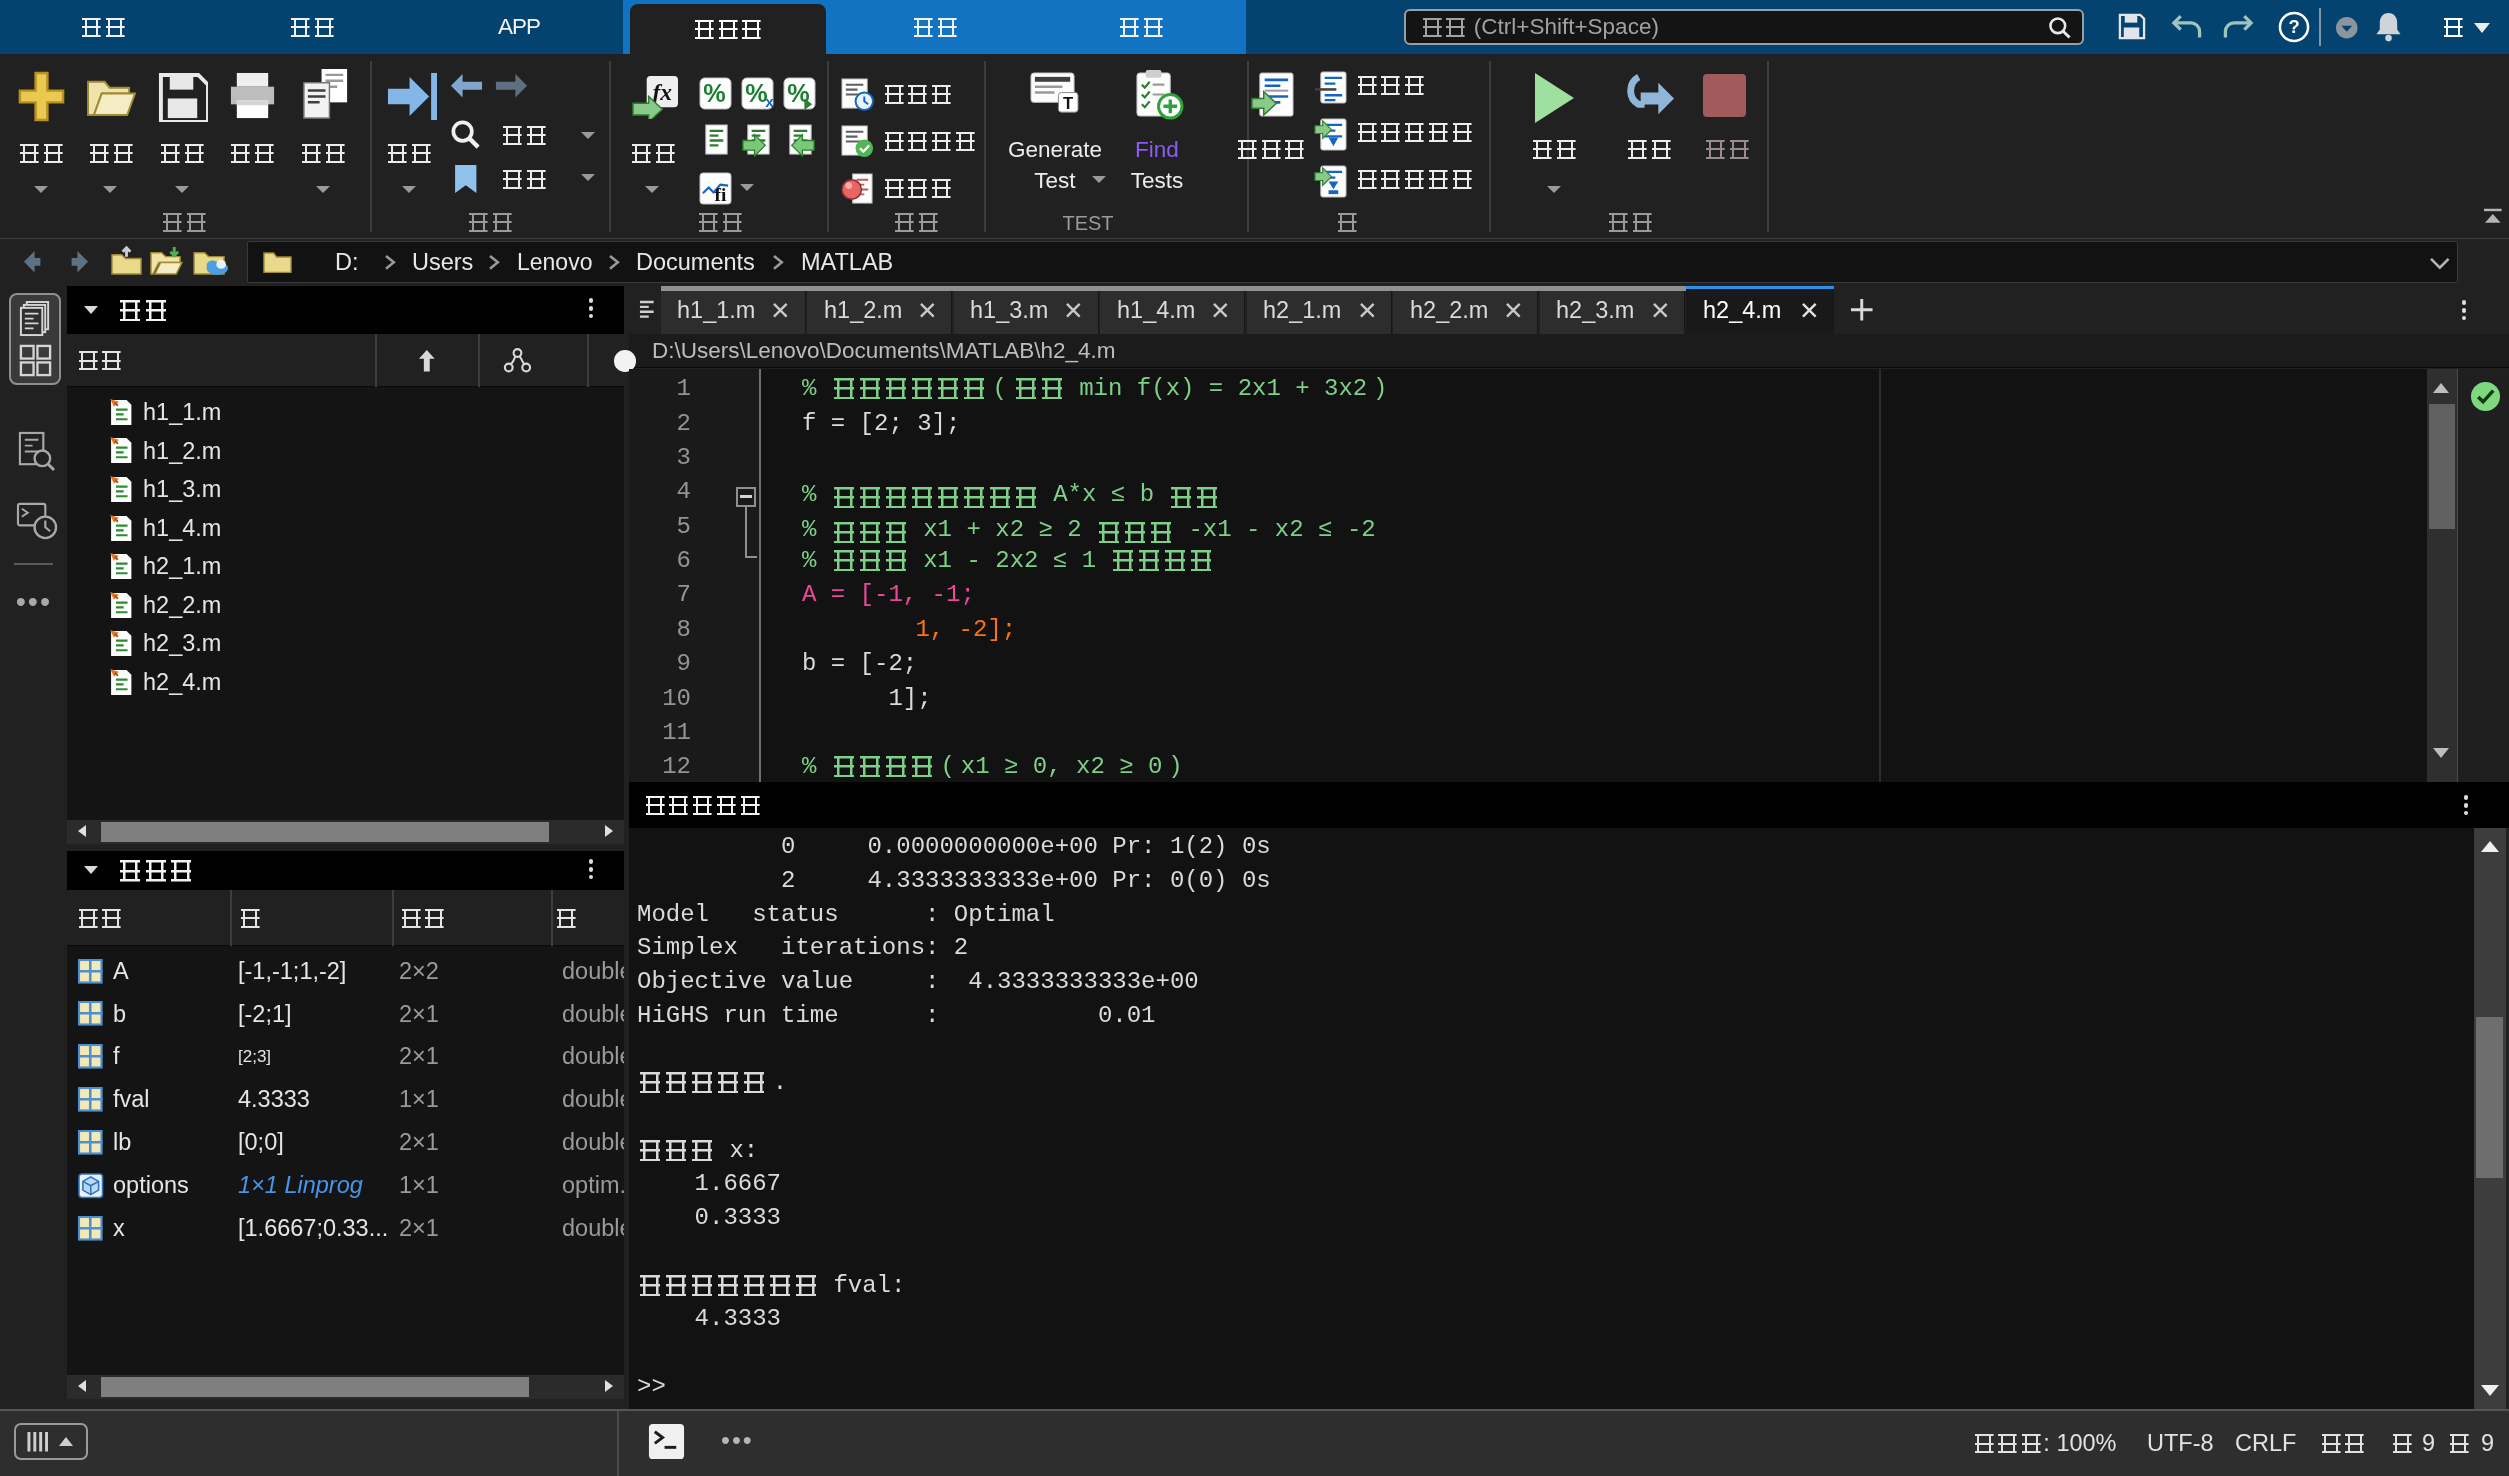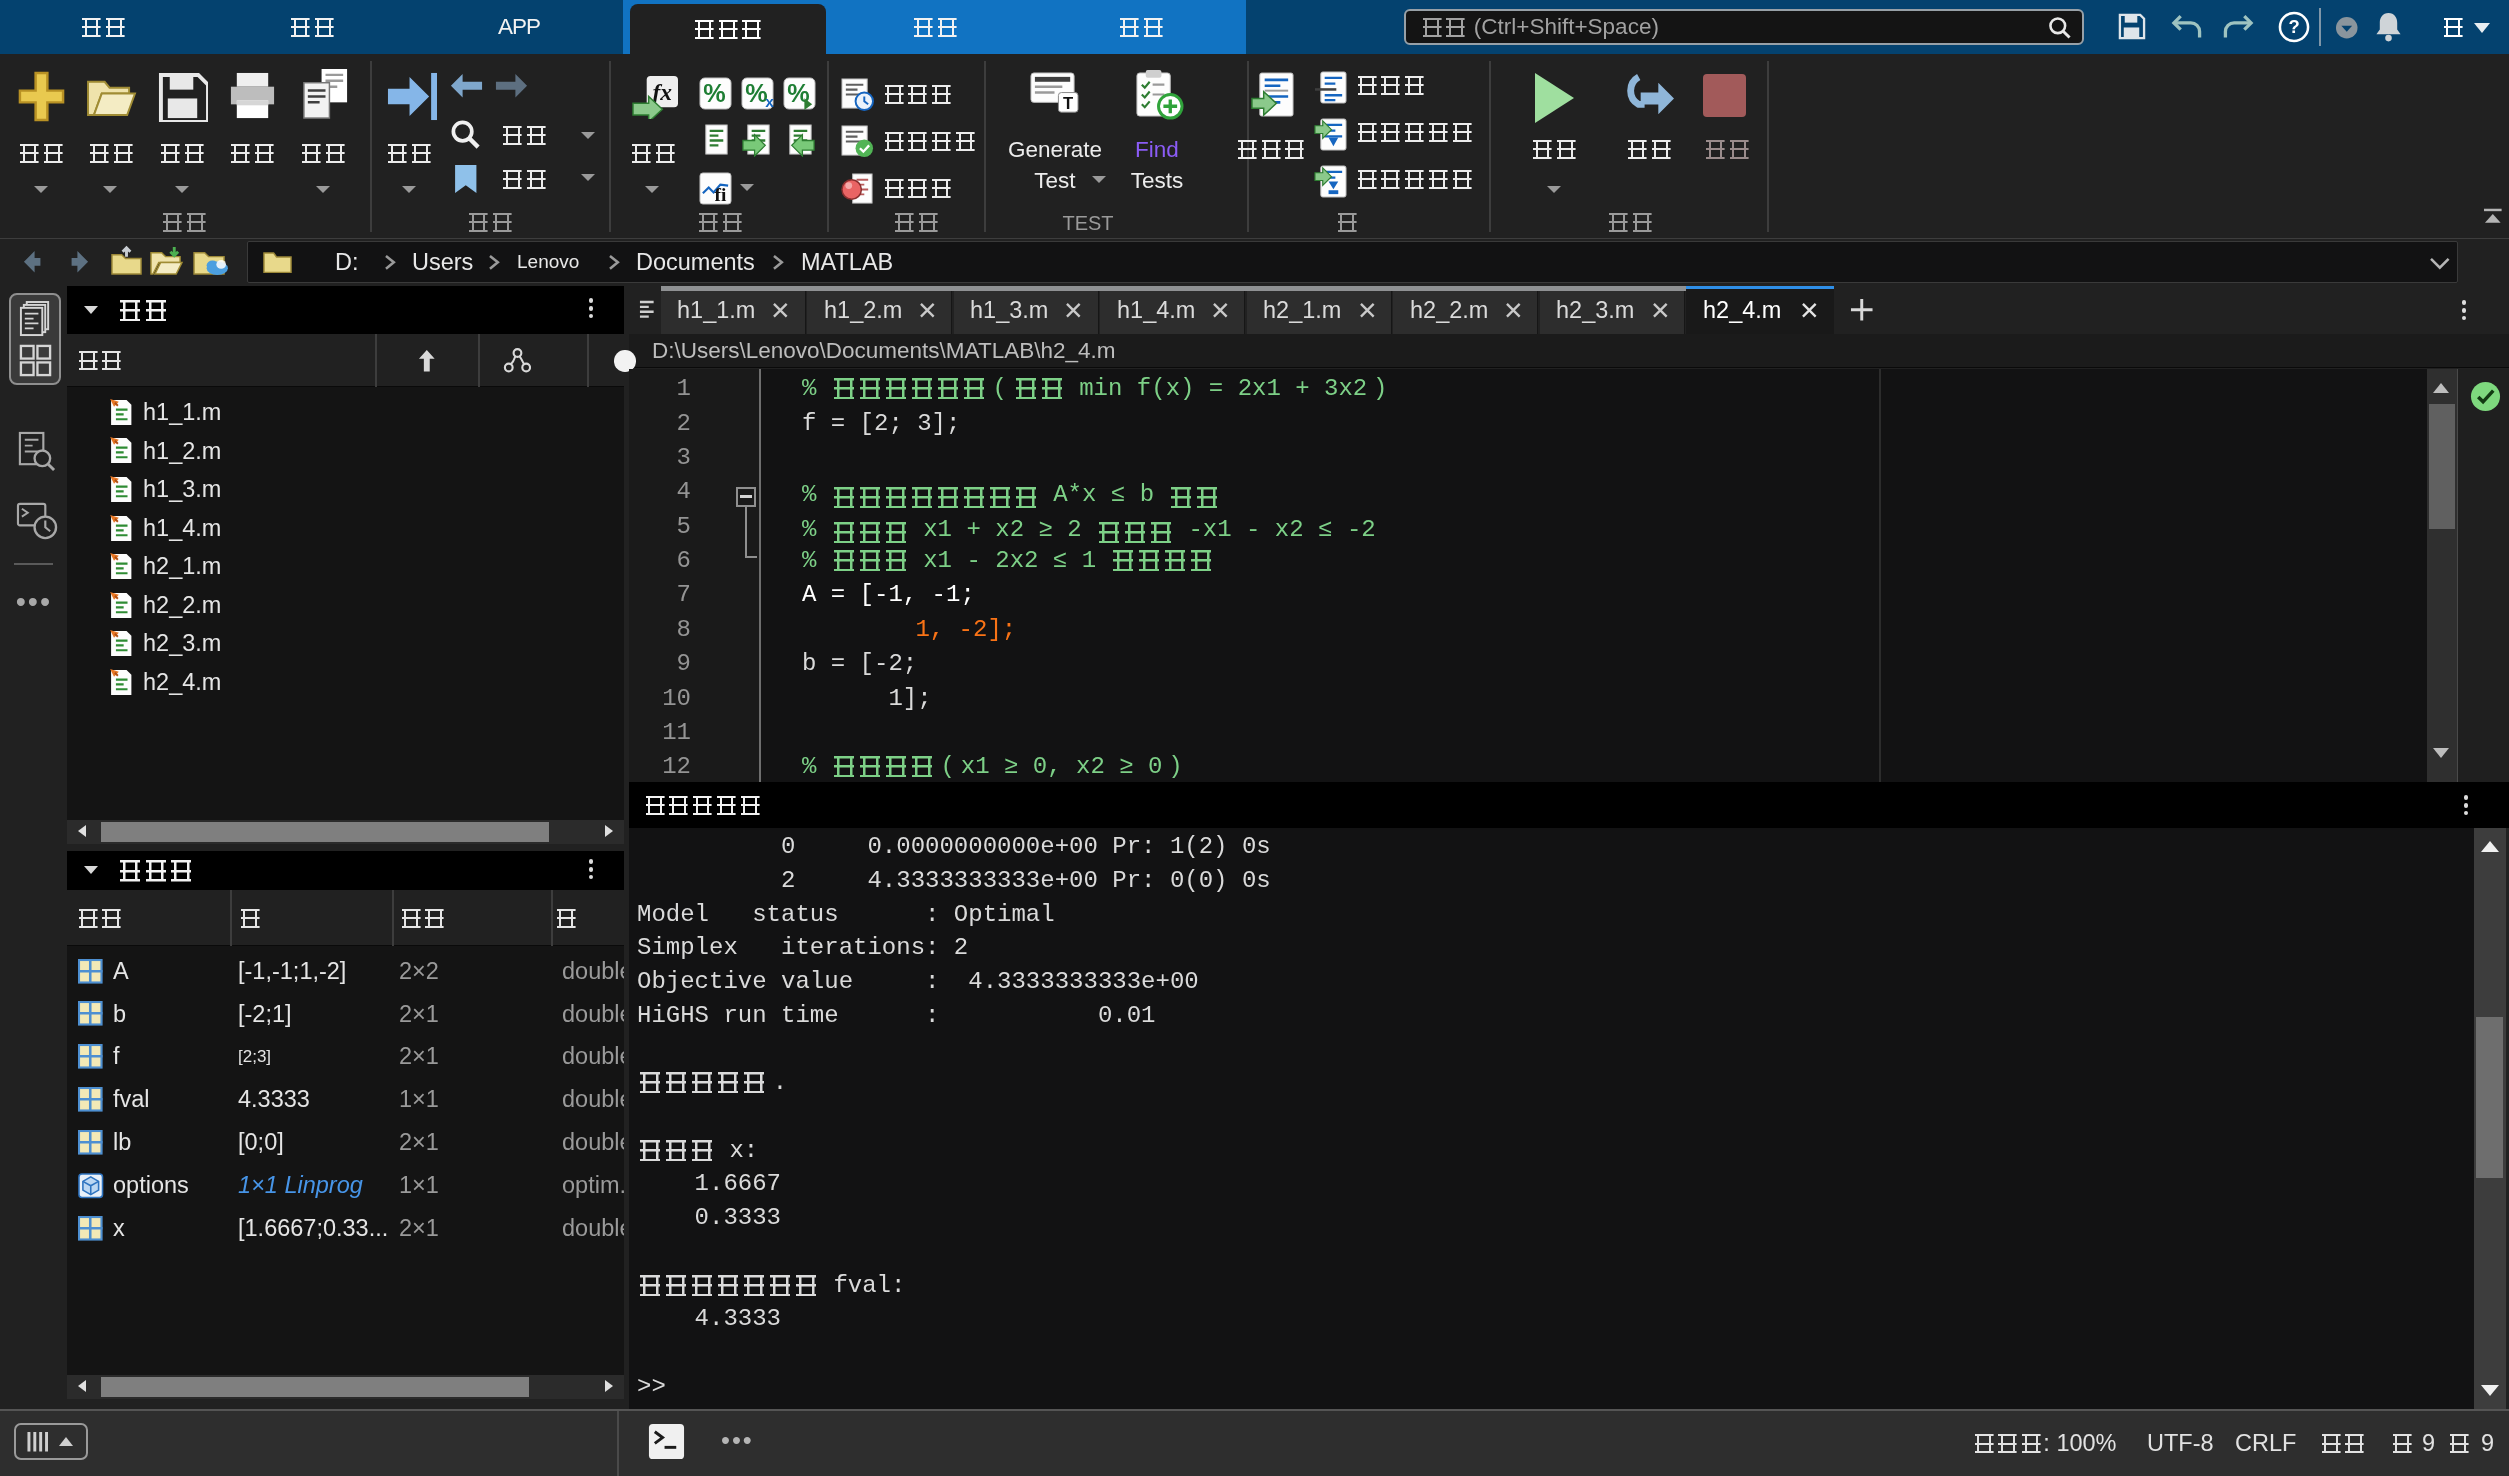--- a/index.html
+++ b/index.html
@@ -311,21 +311,21 @@
     <path d="M1 3h10l3 4h15v16H1z" fill="#e8d98b" stroke="#9c8838" stroke-width="1.5"></path>
   </svg>
 <div class="abs" style="left:335px;top:241px;height:42px;display:flex;align-items:center;font-size:23.5px;color:#e8e8e8">D:</div>
 <svg class="abs" style="left:384px;top:254px" width="11.8" height="16.7" viewBox="0 0 12 17">
     <path d="M2 2l8 6.5L2 15" fill="none" stroke="#9a9a9a" stroke-width="2.6"></path>
   </svg>
 <div class="abs" style="left:412px;top:241px;height:42px;display:flex;align-items:center;font-size:23.5px;color:#e8e8e8">Users</div>
 <svg class="abs" style="left:488px;top:254px" width="11.8" height="16.7" viewBox="0 0 12 17">
     <path d="M2 2l8 6.5L2 15" fill="none" stroke="#9a9a9a" stroke-width="2.6"></path>
   </svg>
-<div class="abs" style="left:517px;top:241px;height:42px;display:flex;align-items:center;font-size:19px;color:#e8e8e8">Lenovo</div>
+<div class="abs" style="left:517px;top:241px;height:42px;display:flex;align-items:center;font-size:23px;color:#e8e8e8">Lenovo</div>
 <svg class="abs" style="left:608px;top:254px" width="11.8" height="16.7" viewBox="0 0 12 17">
     <path d="M2 2l8 6.5L2 15" fill="none" stroke="#9a9a9a" stroke-width="2.6"></path>
   </svg>
 <div class="abs" style="left:636px;top:241px;height:42px;display:flex;align-items:center;font-size:23.5px;color:#e8e8e8">Documents</div>
 <svg class="abs" style="left:772px;top:254px" width="11.8" height="16.7" viewBox="0 0 12 17">
     <path d="M2 2l8 6.5L2 15" fill="none" stroke="#9a9a9a" stroke-width="2.6"></path>
   </svg>
 <div class="abs" style="left:801px;top:241px;height:42px;display:flex;align-items:center;font-size:23.5px;color:#e8e8e8">MATLAB</div>
 <svg class="abs" style="left:2429px;top:257px" width="21.6" height="12.7" viewBox="0 0 22 13">
     <path d="M2 2l9 9 9-9" fill="none" stroke="#b5b5b5" stroke-width="2.6"></path>
@@ -628,21 +628,21 @@
 <div class="abs" style="left:617px;top:749px;width:74px;height:34px;display:flex;align-items:center;justify-content:flex-end;font-family:&quot;Liberation Mono&quot;,monospace;font-size:24px;color:#949494">12</div>
 <div class="abs" style="left:736px;top:487px;width:19.6px;height:19.6px;background:#1a1a1a;border:2px solid #8f8f8f"></div>
 <div class="abs" style="left:740px;top:495px;width:11.8px;height:2.5px;background:#d5d5d5"></div>
 <div class="abs" style="left:745px;top:507px;width:2px;height:51px;background:#8f8f8f"></div>
 <div class="abs" style="left:745px;top:556px;width:11.8px;height:2px;background:#8f8f8f"></div>
 <div class="abs m" style="left:802px;top:371px;height:34px;display:flex;align-items:center;color:#7dd087;--g:#7dd087">% <b class="k"></b><b class="k"></b><b class="k"></b><b class="k"></b><b class="k"></b><b class="k"></b><i class="p">(</i><b class="k"></b><b class="k"></b> min f(x) = 2x1 + 3x2<i class="p">)</i></div>
 <div class="abs m" style="left:802px;top:406px;height:34px;display:flex;align-items:center;color:#dadada;--g:#dadada">f = [2; 3];</div>
 <div class="abs m" style="left:802px;top:474px;height:34px;display:flex;align-items:flex-end;color:#7dd087;--g:#7dd087">% <b class="k"></b><b class="k"></b><b class="k"></b><b class="k"></b><b class="k"></b><b class="k"></b><b class="k"></b><b class="k"></b> A*x ≤ b <b class="k"></b><b class="k"></b></div>
 <div class="abs m" style="left:802px;top:509px;height:34px;display:flex;align-items:flex-end;color:#7dd087;--g:#7dd087">% <b class="k"></b><b class="k"></b><b class="k"></b> x1 + x2 ≥ 2 <b class="k"></b><b class="k"></b><b class="k"></b> -x1 - x2 ≤ -2</div>
 <div class="abs m" style="left:802px;top:543px;height:34px;display:flex;align-items:center;color:#7dd087;--g:#7dd087">% <b class="k"></b><b class="k"></b><b class="k"></b> x1 - 2x2 ≤ 1 <b class="k"></b><b class="k"></b><b class="k"></b><b class="k"></b></div>
-<div class="abs m" style="left:802px;top:577px;height:34px;display:flex;align-items:center;color:#ffffff;--g:#dadada">A = [-1, -1;</div>
+<div class="abs m" style="left:802px;top:577px;height:34px;display:flex;align-items:center;color:#ec4899;--g:#dadada">A = [-1, -1;</div>
 <div class="abs m" style="left:829px;top:612px;height:34px;display:flex;align-items:center;color:#f97316;--g:#dadada">      1, -2];</div>
 <div class="abs m" style="left:802px;top:646px;height:34px;display:flex;align-items:center;color:#dadada;--g:#dadada">b = [-2;</div>
 <div class="abs m" style="left:802px;top:681px;height:34px;display:flex;align-items:center;color:#dadada;--g:#dadada">      1];</div>
 <div class="abs m" style="left:802px;top:749px;height:34px;display:flex;align-items:center;color:#7dd087;--g:#7dd087">% <b class="k"></b><b class="k"></b><b class="k"></b><b class="k"></b><i class="p">(</i>x1 ≥ 0, x2 ≥ 0<i class="p">)</i></div>
 <div class="abs" style="left:2427px;top:369px;width:30px;height:414px;background:#2f2f2f"></div>
 <div class="abs tri" style="left:2433px;top:383px;border-left:8.8px solid transparent;border-right:8.8px solid transparent;border-bottom:10.8px solid #bdbdbd"></div>
 <div class="abs" style="left:2429px;top:404px;width:25.5px;height:125px;background:#606060"></div>
 <div class="abs tri" style="left:2433px;top:748px;border-left:8.8px solid transparent;border-right:8.8px solid transparent;border-top:10.8px solid #bdbdbd"></div>
 <div class="abs" style="left:2457px;top:369px;width:52px;height:414px;background:#1f1f1f;border-left:1.5px solid #4a4a4a"></div>
 <svg class="abs" style="left:2470px;top:381px" width="31" height="31" viewBox="0 0 32 32">

